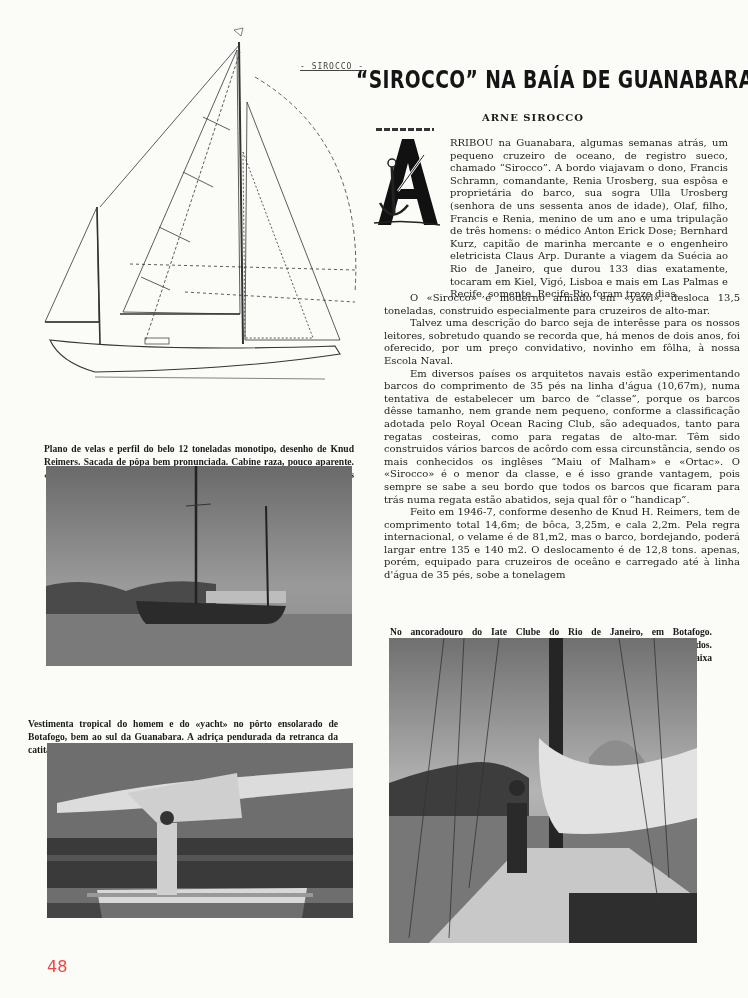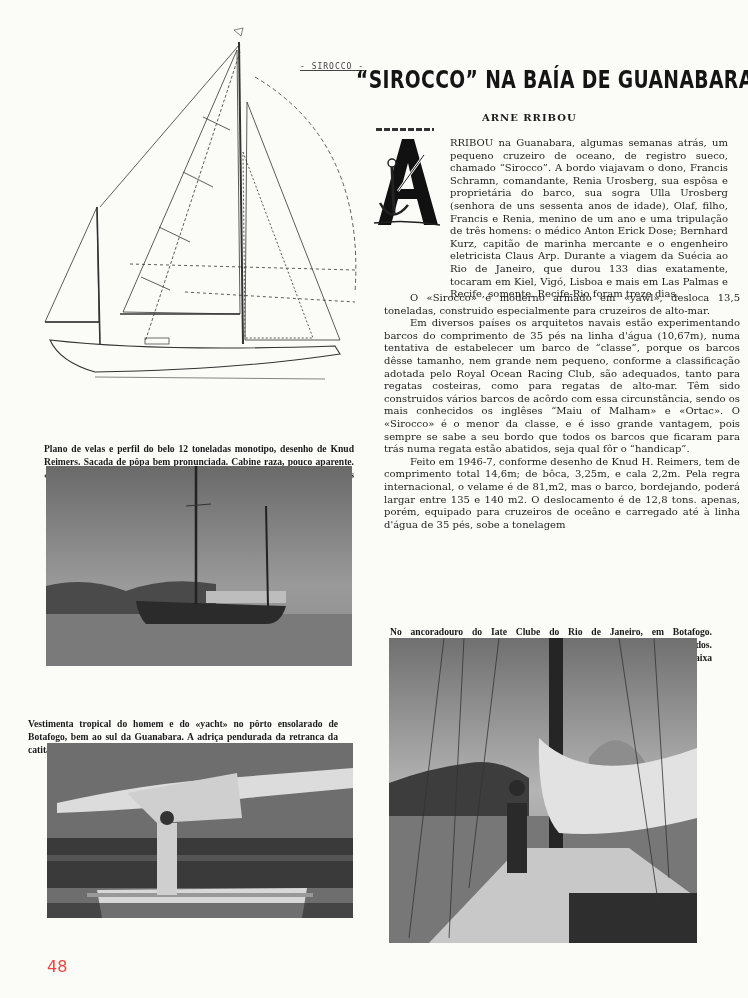--- a/index.html
+++ b/index.html
@@ -104,40 +104,41 @@
     <rect x="0" y="112" width="306" height="6" fill="#555"></rect>
     <path d="M50 147 L260 145 L255 175 L55 175 Z" fill="#d8d8d8"></path>
     <rect x="40" y="150" width="226" height="4" fill="#999"></rect>
     <rect x="110" y="80" width="20" height="72" fill="#cfcfcf"></rect>
     <circle cx="120" cy="75" r="7" fill="#333"></circle>
     <rect x="0" y="160" width="306" height="15" fill="#2a2a2a" opacity="0.6"></rect>
   </svg>
 </div>
 
 <div class="abs title">“SIROCCO” NA BAÍA DE GUANABARA</div>
-<div class="abs byline">ARNE RRIBOU</div>
+<div class="abs byline">ARNE SIROCCO</div>
 <div class="abs rule"></div>
 
 <div class="abs dropcap">
   <svg width="70" height="98" viewBox="0 0 70 98">
     <path d="M30 6 L42 6 L66 92 L52 92 L45 66 L26 66 L19 92 L6 92 Z M29 56 L42 56 L36 30 Z" fill="#111"></path>
     <line x1="26" y1="58" x2="52" y2="22" stroke="#fff" stroke-width="2.5"></line>
     <line x1="26" y1="58" x2="52" y2="22" stroke="#222" stroke-width="1"></line>
     <circle cx="20" cy="30" r="4" fill="none" stroke="#222" stroke-width="1.5"></circle>
     <line x1="20" y1="34" x2="22" y2="80" stroke="#222" stroke-width="3"></line>
     <path d="M8 70 Q20 92 36 72" fill="none" stroke="#222" stroke-width="2.5"></path>
     <path d="M2 90 Q35 86 68 92" fill="none" stroke="#222" stroke-width="1.5"></path>
     <text x="36" y="50" font-size="0">A</text>
   </svg>
 </div>
 
 <div class="abs body p-first" style="height:150px; overflow:visible;">RRIBOU na Guanabara, algumas semanas atrás, um pequeno cruzeiro de oceano, de registro sueco, chamado “Sirocco”. A bordo viajavam o dono, Francis Schramn, comandante, Renia Urosberg, sua espôsa e proprietária do barco, sua sogra Ulla Urosberg (senhora de uns sessenta anos de idade), Olaf, filho, Francis e Renia, menino de um ano e uma tripulação de três homens: o médico Anton Erick Dose; Bernhard Kurz, capitão de marinha mercante e o engenheiro eletricista Claus Arp. Durante a viagem da Suécia ao Rio de Janeiro, que durou 133 dias exatamente, tocaram em Kiel, Vigó, Lisboa e mais em Las Palmas e Recife, somente. Recife-Rio foram treze dias.</div>
 
 <div class="abs body p-rest" style="top:292px;">
   <p>O «Sirocco» é moderno armado em «yawl», desloca 13,5 toneladas, construido especialmente para cruzeiros de alto-mar.</p>
+  <p>Talvez uma descrição do barco seja de interêsse para os nossos leitores, sobretudo quando se recorda que, há menos de dois anos, foi oferecido, por um preço convidativo, novinho em fôlha, à nossa Escola Naval.</p>
   <p>Em diversos países os arquitetos navais estão experimentando barcos do comprimento de 35 pés na linha d'água (10,67m), numa tentativa de estabelecer um barco de “classe”, porque os barcos dêsse tamanho, nem grande nem pequeno, conforme a classificação adotada pelo Royal Ocean Racing Club, são adequados, tanto para regatas costeiras, como para regatas de alto-mar. Têm sido construidos vários barcos de acôrdo com essa circunstância, sendo os mais conhecidos os inglêses “Maiu of Malham» e «Ortac». O «Sirocco» é o menor da classe, e é isso grande vantagem, pois sempre se sabe a seu bordo que todos os barcos que ficaram para trás numa regata estão abatidos, seja qual fôr o “handicap”.</p>
   <p>Feito em 1946-7, conforme desenho de Knud H. Reimers, tem de comprimento total 14,6m; de bôca, 3,25m, e cala 2,2m. Pela regra internacional, o velame é de 81,m2, mas o barco, bordejando, poderá largar entre 135 e 140 m2. O deslocamento é de 12,8 tons. apenas, porém, equipado para cruzeiros de oceâno e carregado até à linha d'água de 35 pés, sobe a tonelagem</p>
 </div>
 
 <div class="abs caption cap3">No ancoradouro do Iate Clube do Rio de Janeiro, em Botafogo. Marinheiramente arrumado: vela encapada, cabos aduchados. Desempachado, amplo, borda falsa de boa altura, balaustrada um pouco baixa talvez. Schramm junto ao mastro.</div>
 
 <div class="abs photo photo3">
   <svg width="308" height="305" viewBox="0 0 308 305">
     <defs>
       <linearGradient id="sky3" x1="0" y1="0" x2="0" y2="1">

